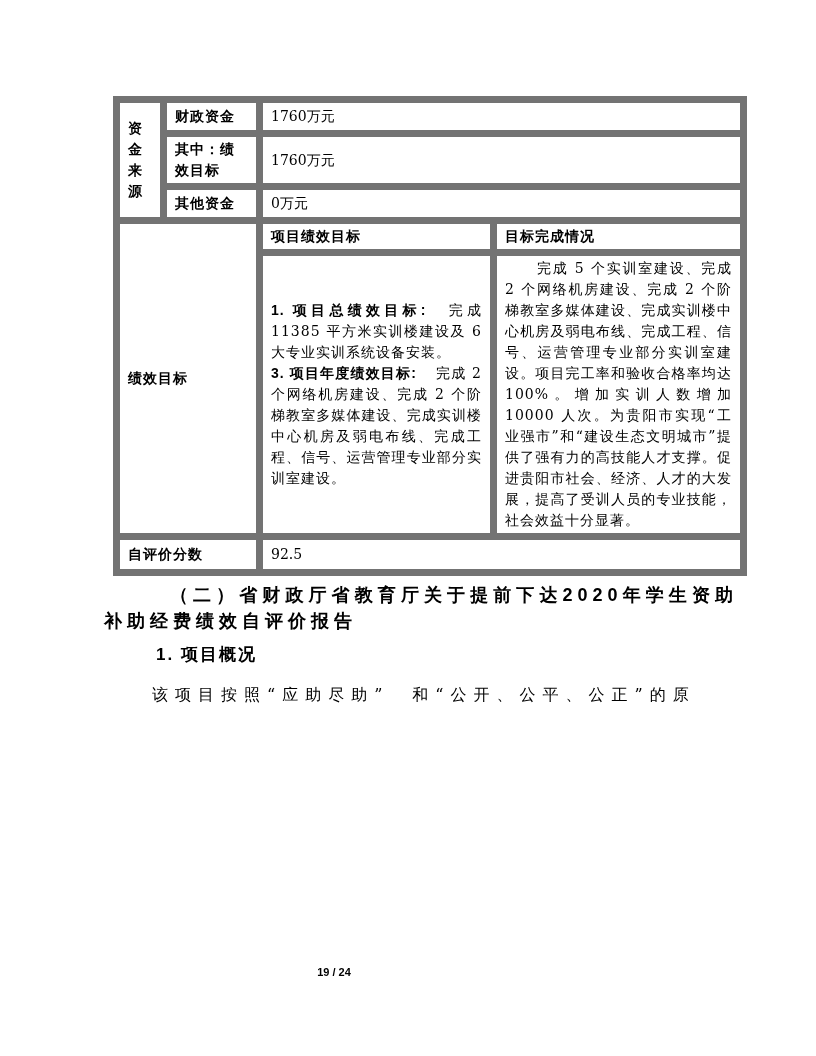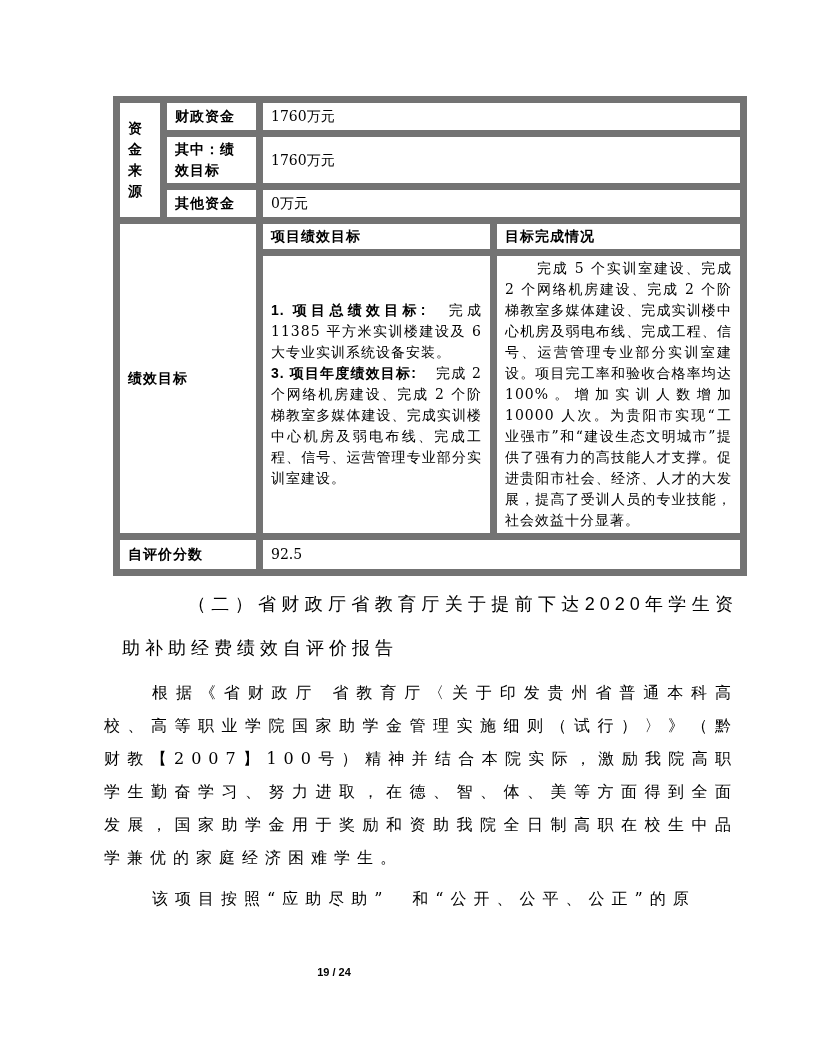--- a/index.html
+++ b/index.html
@@ -81,27 +81,27 @@
 
   
   .doc-body {
     position: absolute;
     left: 104px;
     top: 582px;
     width: 634px;
   }
   .section-heading {
     font-family: "Liberation Sans", "DejaVu Sans", sans-serif;
-    font-weight: normal;
+    font-weight: bold;
     font-size: 18px;
-    line-height: 44px;
+    line-height: 26px;
     letter-spacing: 5px;
     text-indent: 66px;
     text-align: justify;
-    margin: 0 0 6px 18px;
+    margin: 0 0 6px 0;
   }
   .sub-heading {
     font-family: "Liberation Sans", "DejaVu Sans", sans-serif;
     font-weight: bold;
     font-size: 17px;
     line-height: 30px;
     letter-spacing: 2px;
     text-indent: 52px;
     margin: 0;
   }
@@ -169,19 +169,19 @@
       </tr>
       <tr class="score-row">
         <td class="lbl" colspan="2">自评价分数</td>
         <td class="value-cell" colspan="2">92.5</td>
       </tr>
     </tbody>
   </table>
 
   <div class="doc-body">
     <h2 class="section-heading">（二）省财政厅省教育厅关于提前下达2020年学生资助补助经费绩效自评价报告</h2>
-    <p class="para">根据《省财政厅 省教育厅〈关于印发贵州省普通本科高校、高等职业学院国家助学金管理实施细则（试行）〉》（黔财教【2007】100号）精神并结合本院实际，激励我院高职学生勤奋学习、努力进取，在德、智、体、美等方面得到全面发展，国家助学金用于奖励和资助我院全日制高职在校生中品学兼优的家庭经济困难学生。</p>
+    <h3 class="sub-heading">1. 项目概况</h3>
     <p class="para last">该项目按照“应助尽助”　和“公开、公平、公正”的原</p>
   </div>
 
   <div class="footer">19 / 24</div>
 
 </div>
 
 </body></html>

